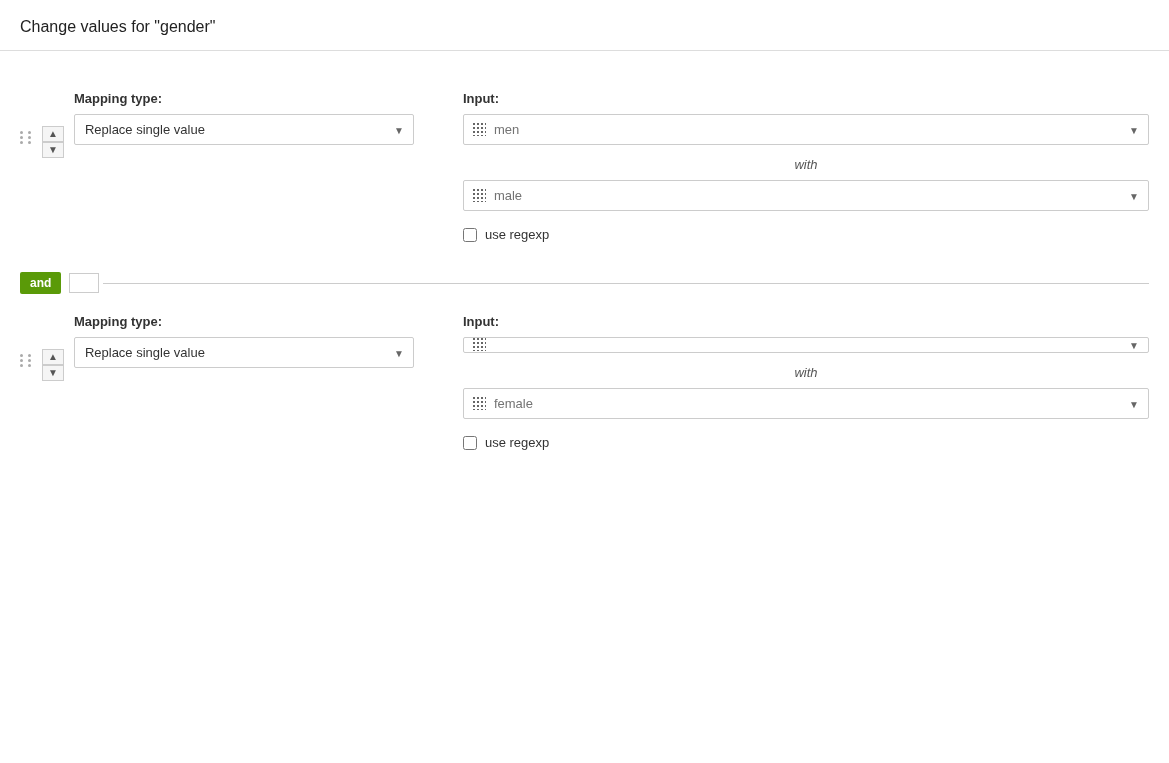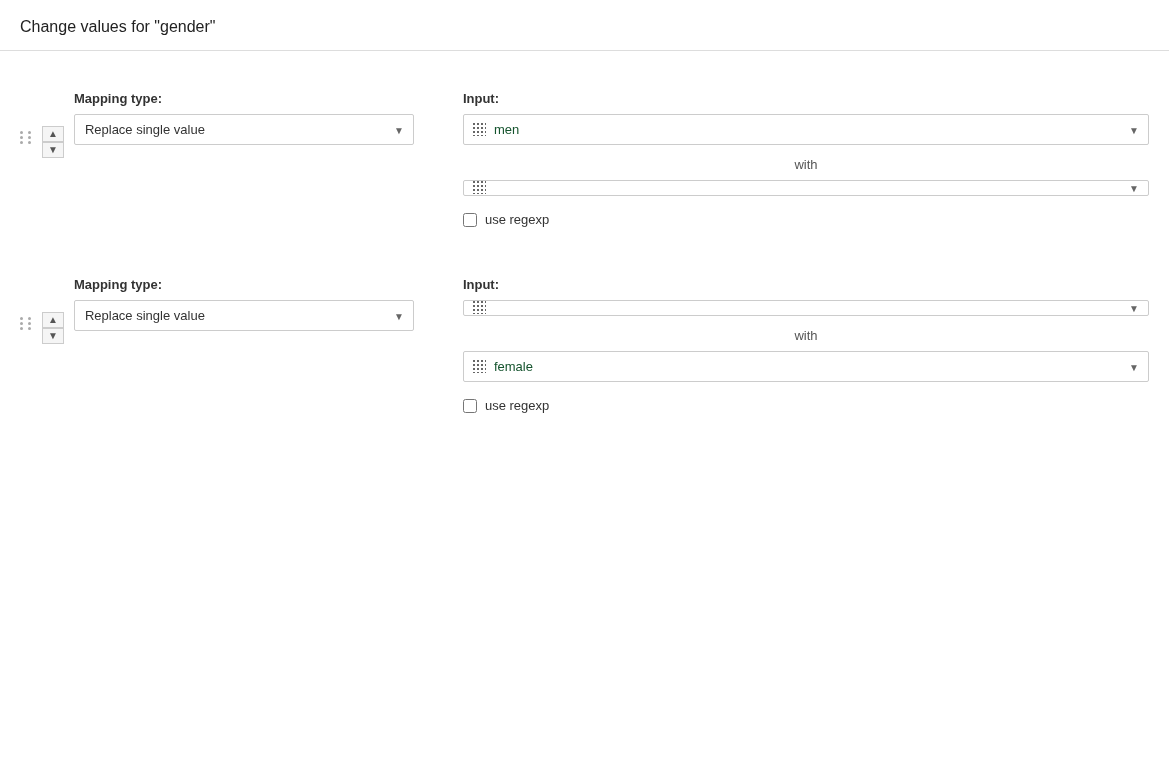--- a/index.html
+++ b/index.html
@@ -124,20 +124,21 @@
       pointer-events: none;
       color: #666;
       font-size: 10px;
     }
 
     .with-label {
       text-align: center;
       padding: 12px 0 8px 0;
       color: #555;
       font-size: 13px;
+      font-style: italic;
     }
 
     .grid-icon {
       display: inline-block;
       width: 14px;
       height: 14px;
       background-image:
         radial-gradient(circle, #666 1.5px, transparent 1.5px);
       background-size: 4px 4px;
       background-repeat: repeat;
@@ -155,21 +156,21 @@
       border-radius: 2px;
       padding: 0 8px;
     }
 
     .input-with-icon select {
       border: none;
       outline: none;
       flex: 1;
       padding: 7px 24px 7px 2px;
       font-size: 13px;
-      color: #14532d;
+      color: #737373;
       appearance: none;
       background: transparent;
       cursor: pointer;
     }
 
     .input-wrapper-outer {
       position: relative;
     }
 
     .dropdown-arrow {
@@ -279,32 +280,43 @@
             </select>
           </div>
           <span class="dropdown-arrow">▼</span>
         </div>
 
         <div class="with-label">with</div>
 
         <div class="input-wrapper-outer">
           <div class="input-with-icon">
             <span class="grid-icon"></span>
+            <select>
+              <option>male</option>
+              <option>female</option>
+              <option>men</option>
+              <option>women</option>
+            </select>
           </div>
           <span class="dropdown-arrow">▼</span>
         </div>
 
         <div class="checkbox-row">
           <input type="checkbox" style="">
           <label>use regexp</label>
         </div>
       </div>
     </div>
   </div>
 
+  <div class="separator-row">
+    <span class="and-badge">and</span>
+    <div class="separator-box"></div>
+    <div class="separator-line-right"></div>
+  </div>
 
   <div class="mapping-block">
     <div class="drag-handle">
       <div class="drag-dots">
         <div class="drag-dot"></div>
         <div class="drag-dot"></div>
         <div class="drag-dot"></div>
         <div class="drag-dot"></div>
         <div class="drag-dot"></div>
         <div class="drag-dot"></div>

